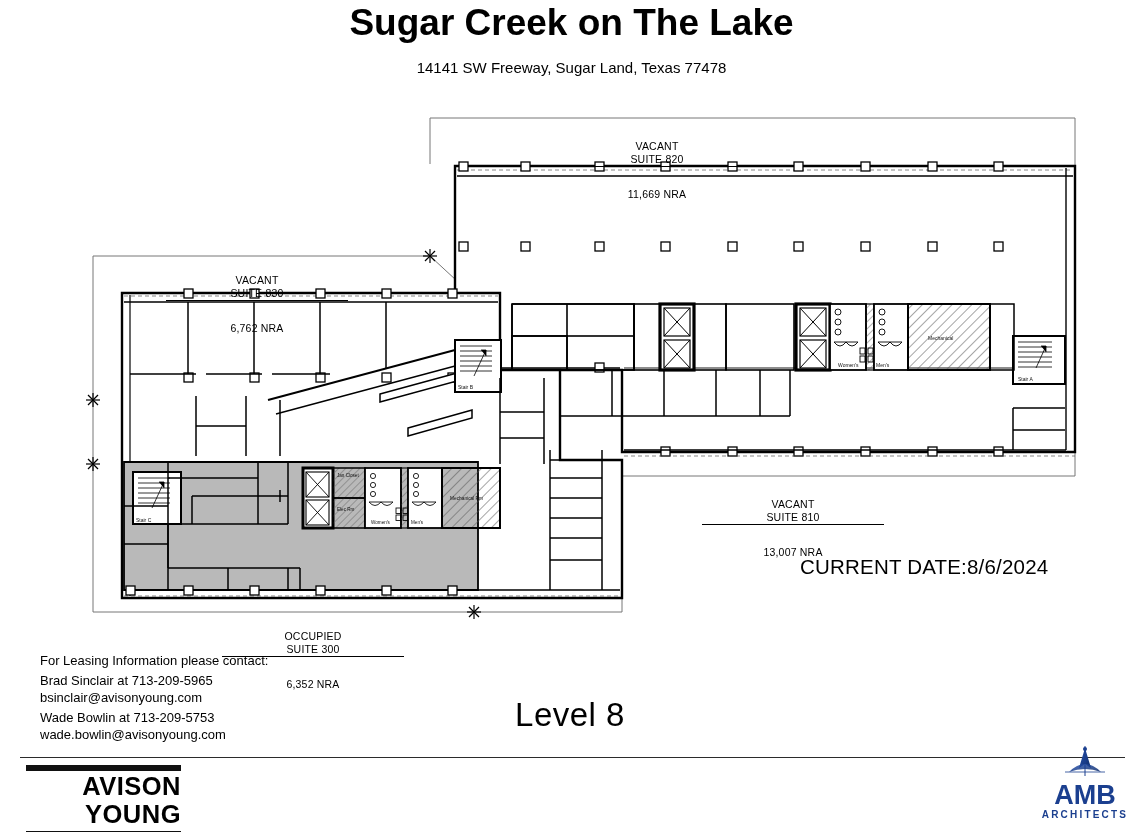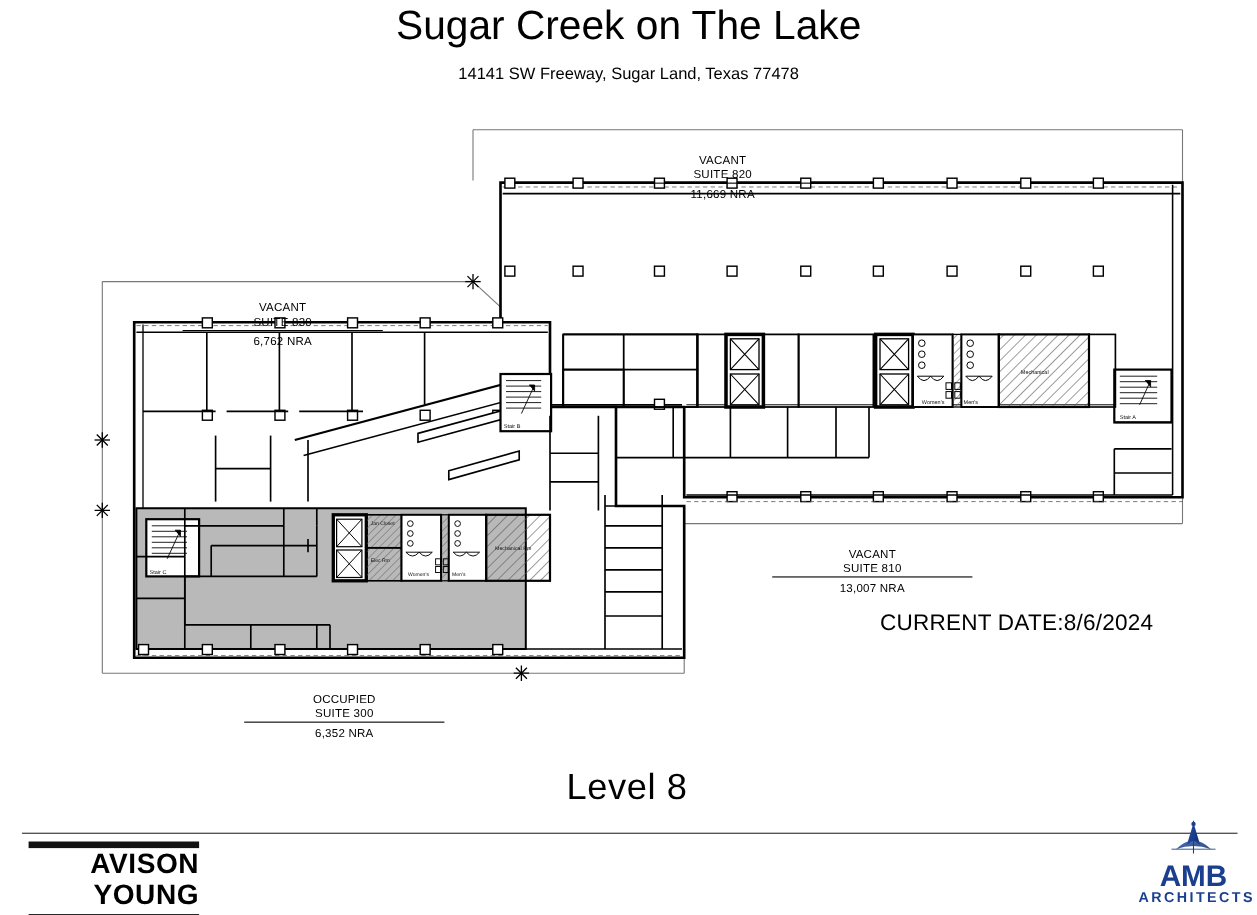--- a/index.html
+++ b/index.html
@@ -2,31 +2,31 @@
 <html><head>
 <meta charset="utf-8">
 <style>
   html,body{margin:0;padding:0;background:#ffffff;}
   body{width:1143px;height:832px;position:relative;overflow:hidden;
        font-family:"Liberation Sans","DejaVu Sans",sans-serif;color:#000;}
   .page{position:absolute;inset:0;}
 
   
   #hdr{position:absolute;left:0;top:0;width:1143px;text-align:center;}
-  #title{font-size:37px;font-weight:400;letter-spacing:0px;line-height:42px;margin-top:2px;}
+  #title{font-size:37px;font-weight:700;letter-spacing:0px;line-height:42px;margin-top:2px;}
   #subtitle{font-size:15px;font-weight:400;line-height:20px;margin-top:14px;}
 
   
   #planwrap{position:absolute;left:0;top:78px;width:1143px;height:560px;}
 
   
   .callout{position:absolute;text-align:center;font-size:10.5px;line-height:12.5px;letter-spacing:.2px;}
   .callout .l1{display:block;margin-top:48px;}
   .callout .l2{display:block;}
-  .callout .area{display:block;margin-top:4px;}
+  .callout .area{display:block;margin-top:21px;}
   .callout .rule{height:0;border-top:1px solid #000;margin:1px 0 2px 0;}
 
   #c820{left:566px;top:92px;width:182px;}
   #c830{left:166px;top:226px;width:182px;}
   #c810{left:702px;top:450px;width:182px;}
   #c800{left:222px;top:582px;width:182px;}
 
   
   #curdate{position:absolute;left:800px;top:555px;font-size:20.5px;letter-spacing:.2px;}
 
@@ -45,21 +45,21 @@
   #ay{position:absolute;left:26px;top:765px;width:155px;}
   #ay .bar{height:6px;background:#111;}
   #ay .txt{font-size:25.5px;font-weight:700;line-height:25px;letter-spacing:.5px;
            padding:3px 0 3px 10px;text-align:right;}
   #ay .bar.bot{margin-top:1px;}
 
   
   #amb{position:absolute;left:1035px;top:746px;width:100px;height:72px;text-align:center;}
   #amb .wordmark{font-size:27px;font-weight:700;color:#1b3f8f;line-height:26px;letter-spacing:0px;
                  position:relative;top:-2px;}
-  #amb .sub{font-size:13px;letter-spacing:2.2px;color:#1b3f8f;font-weight:600;line-height:9px;}
+  #amb .sub{font-size:10px;letter-spacing:2.2px;color:#1b3f8f;font-weight:600;line-height:9px;}
 </style>
 </head>
 <body>
 
 <div class="page">
 
   <div id="hdr">
     <div id="title">Sugar Creek on The Lake</div>
     <div id="subtitle">14141 SW Freeway, Sugar Land, Texas 77478</div>
   </div>
@@ -429,20 +429,29 @@
     <span class="l1">OCCUPIED</span>
     <span class="l2">SUITE 300</span>
     <div class="rule"></div>
     <span class="area">6,352 NRA</span>
   </div>
 
   <div id="curdate">CURRENT DATE:8/6/2024</div>
 
   <div id="level">Level 8</div>
 
+  <div id="leasing">
+    <div>For Leasing Information please contact:</div>
+    <div class="gap"></div>
+    <div>Brad Sinclair at 713-209-5965</div>
+    <div>bsinclair@avisonyoung.com</div>
+    <div class="gap"></div>
+    <div>Wade Bowlin at 713-209-5753</div>
+    <div>wade.bowlin@avisonyoung.com</div>
+  </div>
 
   <div id="footrule"></div>
 
   <div id="ay">
     <div class="bar"></div>
     <div class="txt">AVISON</div>
     <div class="txt" style="padding-top:0;">YOUNG</div>
     <div class="bar bot"></div>
   </div>
 

